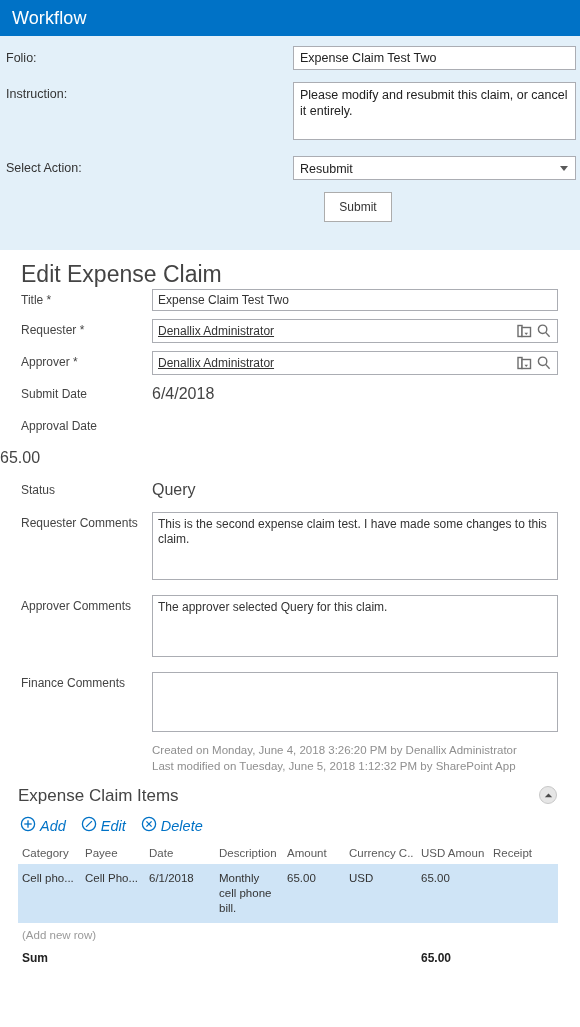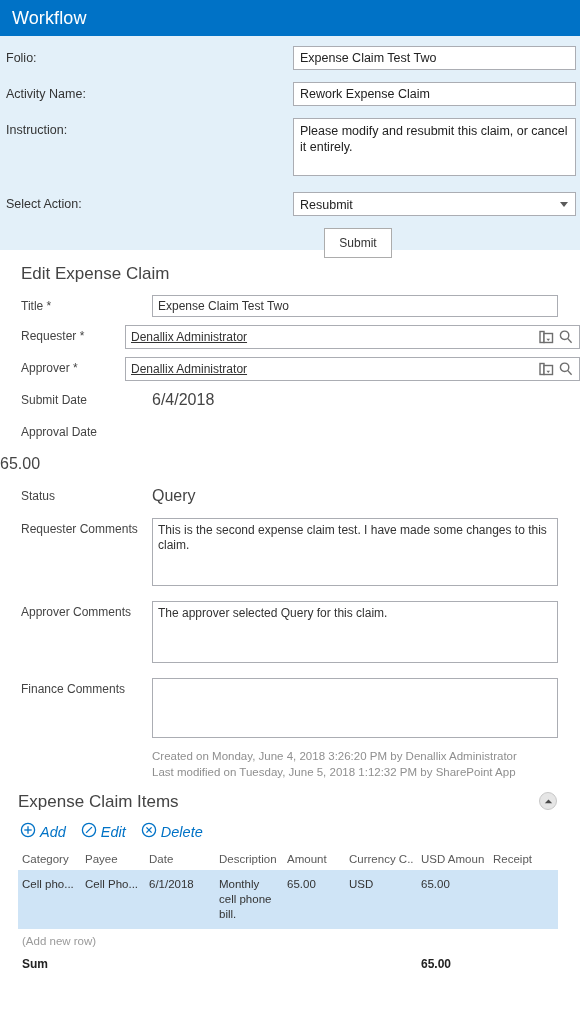--- a/index.html
+++ b/index.html
@@ -99,25 +99,25 @@
     font-family: "Liberation Sans", "DejaVu Sans", sans-serif;
     font-size: 12px;
     color: #333333;
     cursor: pointer;
     padding: 0;
   }
 
   
   .form-section { padding: 10px 0 0 0; background: #ffffff; }
   .section-title {
-    font-size: 17px;
+    font-size: 23px;
     font-weight: 400;
     color: #444444;
     padding-left: 21px;
-    margin: 4px 0 11px 0;
+    margin: 4px 0 5px 0;
     line-height: 20px;
   }
   .f-row {
     display: flex;
     align-items: flex-start;
     margin-bottom: 8px;
   }
   .f-label {
     width: 152px;
     padding-left: 21px;
@@ -151,21 +151,21 @@
     line-height: 15px;
     resize: none;
     overflow: hidden;
   }
   .f-textarea.h68 { height: 68px; }
   .f-textarea.h62 { height: 62px; }
   .f-textarea.h60 { height: 60px; }
 
   
   .ppl {
-    width: 455px; height: 24px;
+    width: 406px; height: 24px;
     border: 1px solid #abadb3;
     background: #ffffff;
     display: flex;
     align-items: center;
     padding: 0 3px 0 5px;
   }
   .ppl-name {
     flex: 1;
     font-size: 12px;
     color: #333333;
@@ -295,26 +295,20 @@
 
   <div class="wf-panel">
 
     <div class="wf-row">
       <div class="wf-label">Folio:</div>
       <div class="wf-field">
         <input class="tb single" type="text" value="Expense Claim Test Two" style="">
       </div>
     </div>
 
-    <div class="wf-row">
-      <div class="wf-label">Activity Name:</div>
-      <div class="wf-field">
-        <input class="tb single" type="text" value="Rework Expense Claim" style="">
-      </div>
-    </div>
 
     <div class="wf-row">
       <div class="wf-label">Instruction:</div>
       <div class="wf-field">
         <textarea class="tb multi" style="">Please modify and resubmit this claim, or cancel it entirely.</textarea>
       </div>
     </div>
 
     <div class="wf-row">
       <div class="wf-label">Select Action:</div>

